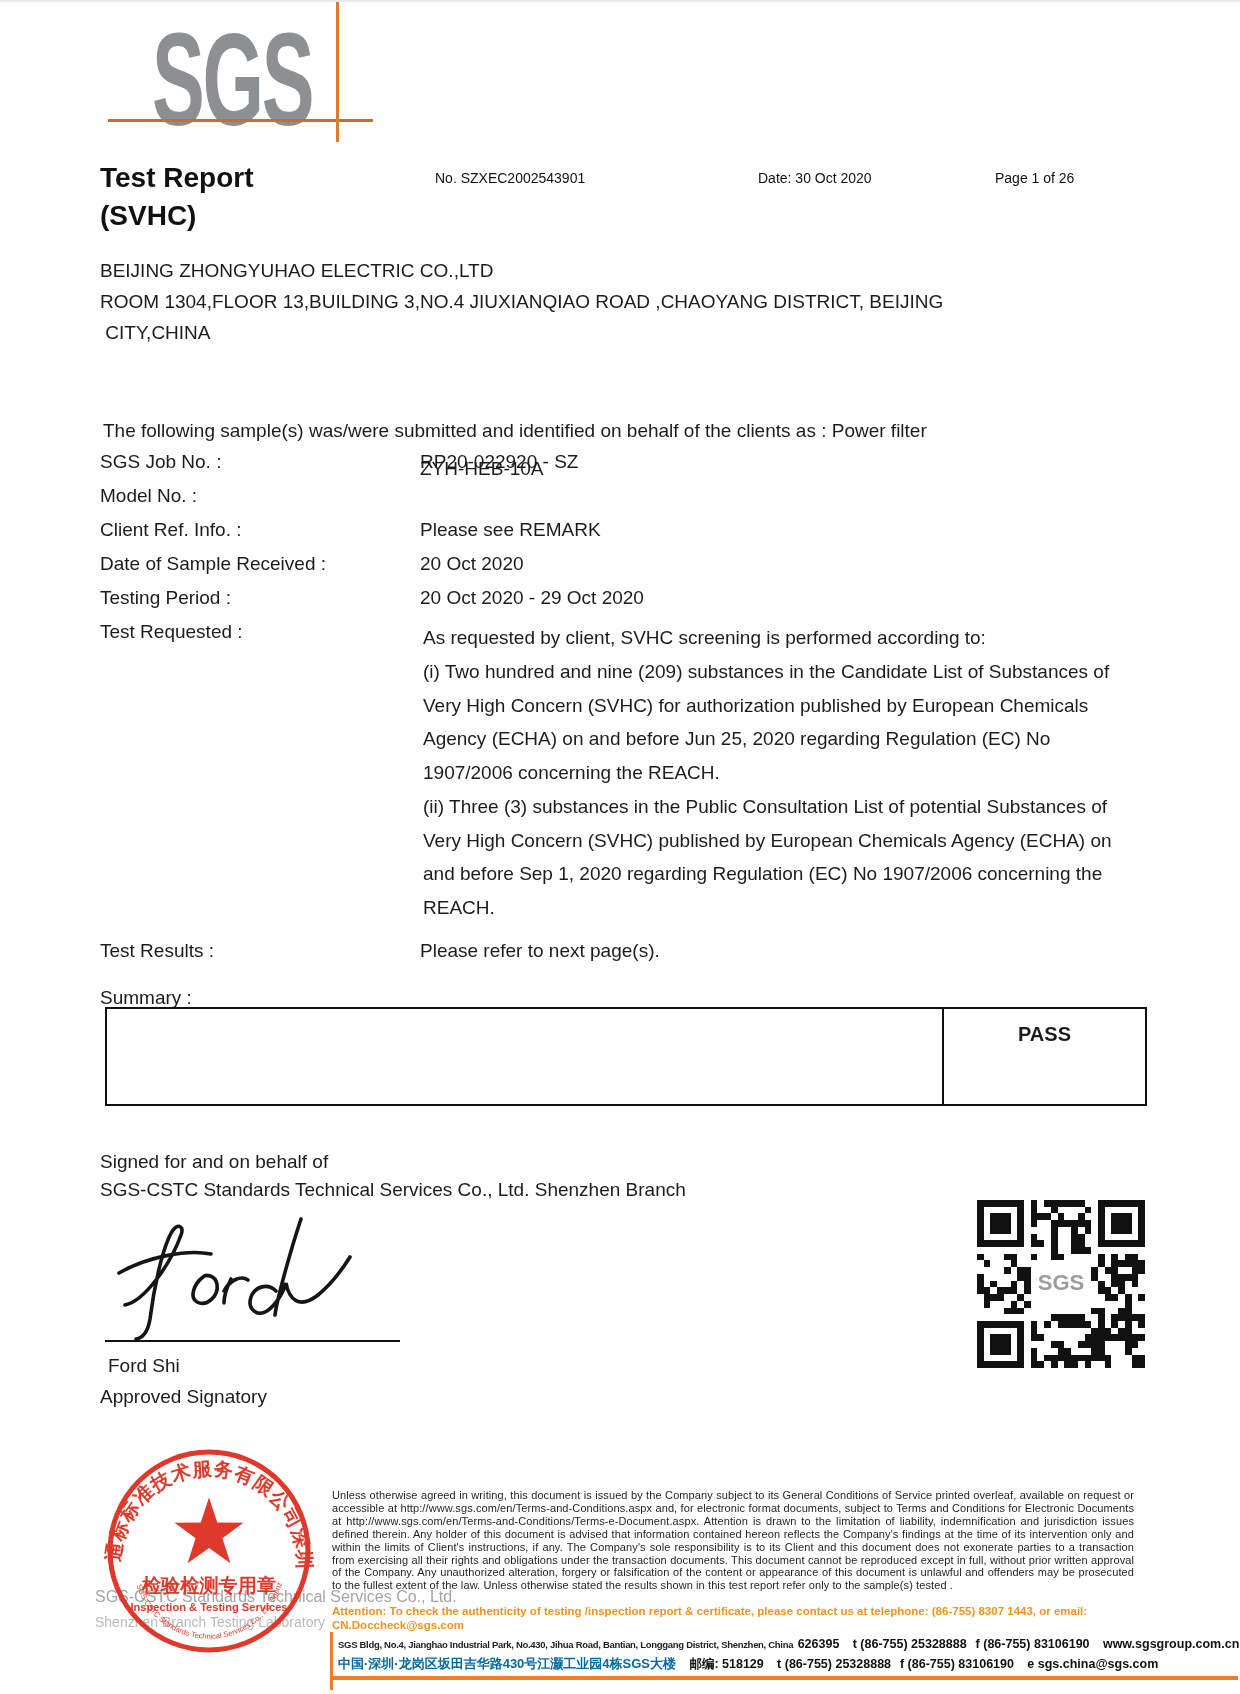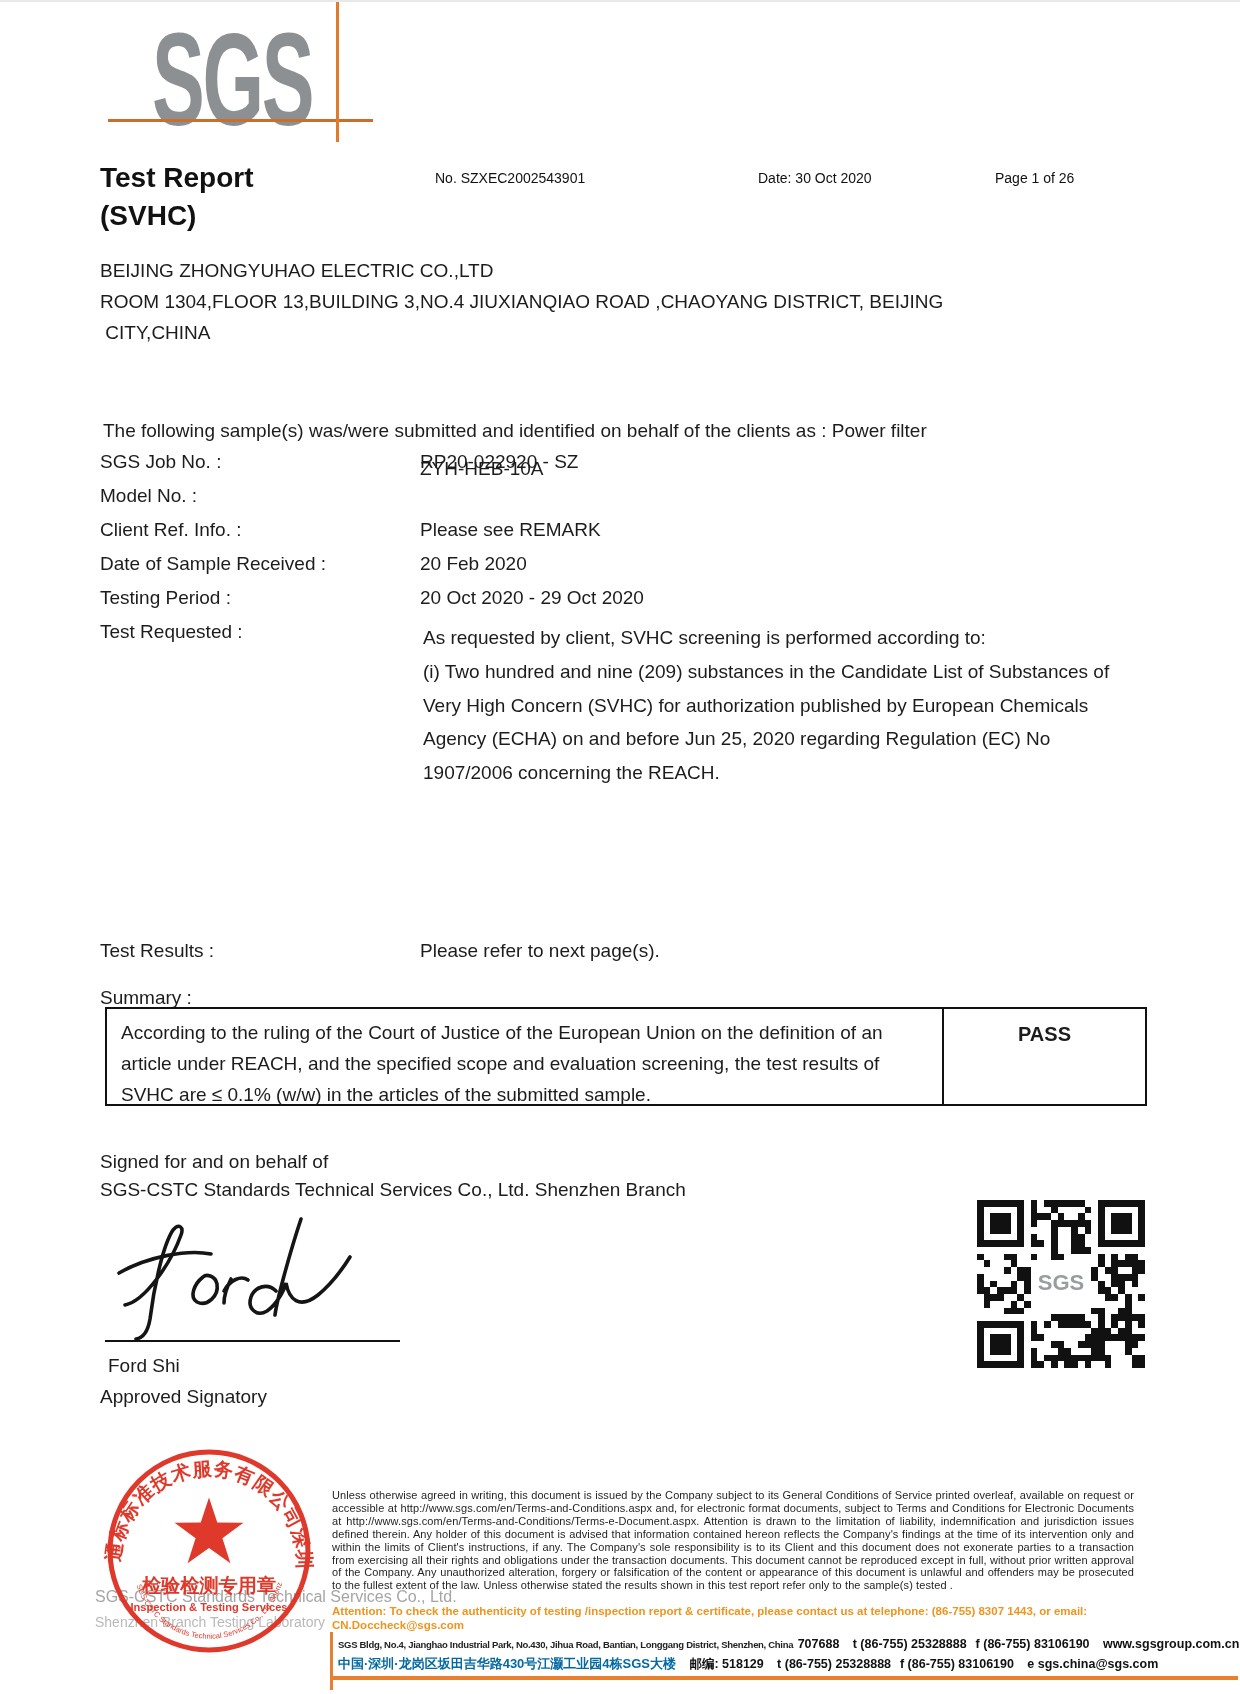--- a/index.html
+++ b/index.html
@@ -65,37 +65,37 @@
   <div>
     <span class="lblcol" style="top:483px;">Model No. :</span>
     <span class="valcol" style="top:456px;">ZYH-HEB-10A</span>
   </div>
   <div>
     <span class="lblcol" style="top:517px;">Client Ref. Info. :</span>
     <span class="valcol" style="top:517px;">Please see REMARK</span>
   </div>
   <div>
     <span class="lblcol" style="top:551px;">Date of Sample Received :</span>
-    <span class="valcol" style="top:551px;">20 Feb 2020</span>
+    <span class="valcol" style="top:551px;">20 Oct 2020</span>
   </div>
   <div>
     <span class="lblcol" style="top:585px;">Testing Period :</span>
     <span class="valcol" style="top:585px;">20 Oct 2020 - 29 Oct 2020</span>
   </div>
 
   <span class="lblcol" style="top:619px;">Test Requested :</span>
   <div class="abs para" style="left:423px;top:619px;white-space:normal;">As requested by client, SVHC screening is performed according to:</div>
   <div class="abs para" style="left:423px;top:653px;white-space:normal;">(i) Two hundred and nine (209) substances in the Candidate List of Substances of Very High Concern (SVHC) for authorization published by European Chemicals Agency (ECHA) on and before Jun 25, 2020 regarding Regulation (EC) No 1907/2006 concerning the REACH.</div>
+  <div class="abs para" style="left:423px;top:788px;white-space:normal;">(ii) Three (3) substances in the Public Consultation List of potential Substances of Very High Concern (SVHC) published by European Chemicals Agency (ECHA) on and before Sep 1, 2020 regarding Regulation (EC) No 1907/2006 concerning the REACH.</div>
 
   <span class="lblcol" style="top:938px;">Test Results :</span>
   <span class="valcol" style="top:938px;">Please refer to next page(s).</span>
 
   <div class="abs t19" style="left:100px;top:980px;">Summary :</div>
   <div class="abs sumbox" style="left:105px;top:1005px;width:1038px;height:95px;">
-    <div class="abs sumtext" style="left:0;top:0;">According to the ruling of the Court of Justice of the European Union on the definition of an article under REACH, and the specified scope and evaluation screening, the test results of SVHC are ≤ 0.1% (w/w) in the articles of the submitted sample.</div>
     <div class="abs divider" style="left:835px;top:0;height:95px;"></div>
     <div class="abs pass" style="left:837px;top:14px;width:201px;">PASS</div>
   </div>
 
   <div class="abs t19" style="left:100px;top:1144px;">Signed for and on behalf of</div>
   <div class="abs t19" style="left:100px;top:1172px;">SGS-CSTC Standards Technical Services Co., Ltd. Shenzhen Branch</div>
 
   <svg class="abs" style="left:105px;top:1205px;" width="300" height="135" viewBox="0 0 300 135">
     <g fill="none" stroke="#151515" stroke-width="3.6" stroke-linecap="round">
       <path d="M20,98 C40,94 66,56 76,28 C79,20 74,16 68,23 C58,38 49,80 45,112 C43,124 38,131 31,132"></path>
@@ -327,21 +327,21 @@
     </text>
     <text x="105" y="146" text-anchor="middle" font-size="19" font-weight="bold" fill="#dd2b1c">检验检测专用章</text>
     <text x="105" y="164" text-anchor="middle" font-size="11" font-weight="bold" fill="#dd2b1c">Inspection &amp; Testing Services</text>
   </svg>
 
   <div class="abs disclaimer" style="left:332px;top:1487px;width:802px;">Unless otherwise agreed in writing, this document is issued by the Company subject to its General Conditions of Service printed overleaf, available on request or accessible at http://www.sgs.com/en/Terms-and-Conditions.aspx and, for electronic format documents, subject to Terms and Conditions for Electronic Documents at http://www.sgs.com/en/Terms-and-Conditions/Terms-e-Document.aspx. Attention is drawn to the limitation of liability, indemnification and jurisdiction issues defined therein. Any holder of this document is advised that information contained hereon reflects the Company's findings at the time of its intervention only and within the limits of Client's instructions, if any. The Company's sole responsibility is to its Client and this document does not exonerate parties to a transaction from exercising all their rights and obligations under the transaction documents. This document cannot be reproduced except in full, without prior written approval of the Company. Any unauthorized alteration, forgery or falsification of the content or appearance of this document is unlawful and offenders may be prosecuted to the fullest extent of the law. Unless otherwise stated the results shown in this test report refer only to the sample(s) tested .</div>
   <div class="abs attention" style="left:332px;top:1603px;width:802px;">Attention: To check the authenticity of testing /inspection report &amp; certificate, please contact us at telephone: (86-755) 8307 1443, or email: CN.Doccheck@sgs.com</div>
 
   <div class="abs" style="left:338px;top:1632px;width:800px;white-space:nowrap;">
     <span class="addr-en-small">SGS Bldg, No.4, Jianghao Industrial Park, No.430, Jihua Road, Bantian, Longgang District, Shenzhen, China</span>
-    <span class="addr-big">707688</span>&nbsp;&nbsp;
+    <span class="addr-big">626395</span>&nbsp;&nbsp;
     <span class="addr-big">t (86-755) 25328888</span>&nbsp;
     <span class="addr-big">f (86-755) 83106190</span>&nbsp;&nbsp;
     <span class="addr-big">www.sgsgroup.com.cn</span>
   </div>
 
   <div class="abs" style="left:338px;top:1652px;width:800px;white-space:nowrap;">
     <span class="addr-cn">中国·深圳·龙岗区坂田吉华路430号江灏工业园4栋SGS大楼</span>&nbsp;&nbsp;
     <span class="addr-big">邮编: 518129</span>&nbsp;&nbsp;
     <span class="addr-big">t (86-755) 25328888</span>&nbsp;
     <span class="addr-big">f (86-755) 83106190</span>&nbsp;&nbsp;

